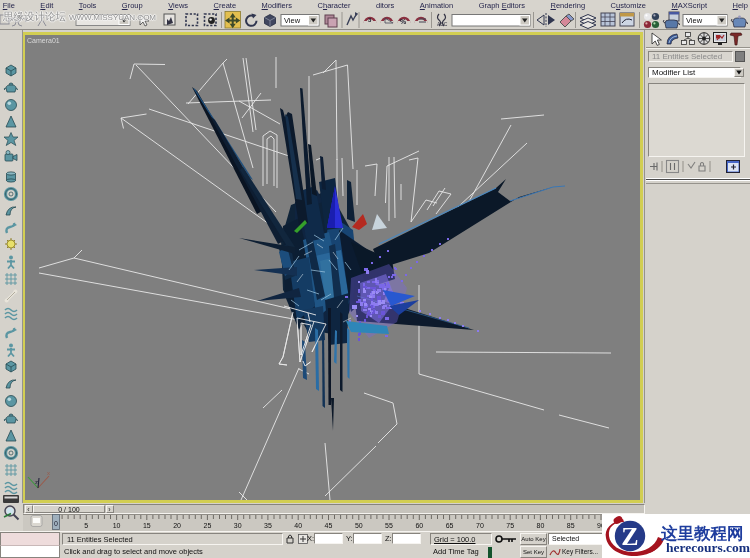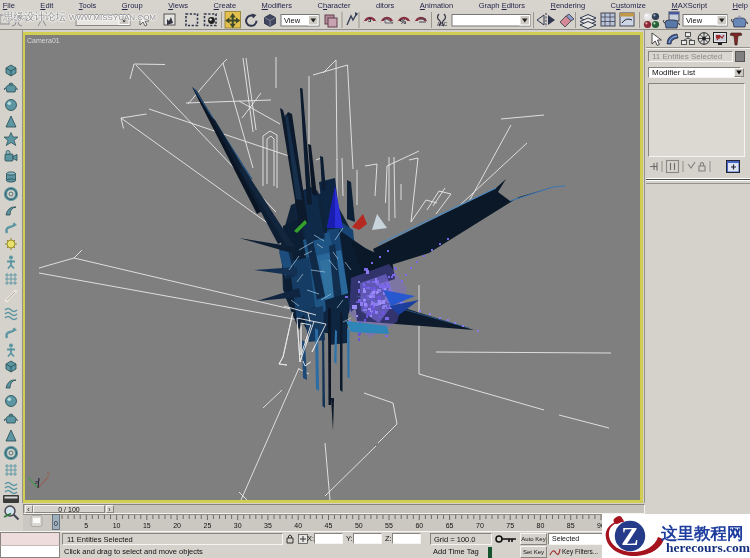--- a/index.html
+++ b/index.html
@@ -765,21 +765,21 @@
 <path d="M3,6 l6,0 0,5 -6,0 z M4.5,6 l0,-2 q1.5,-2 3,0 l0,2" fill="none" stroke="#333" stroke-width="1"></path>
 <rect x="14.5" y="2.5" width="9" height="9" fill="#e8e6e2" stroke="#555" stroke-width="0.8"></rect>
 <path d="M16,7 l6,0 m-3,-3 l0,6" stroke="#333" stroke-width="1"></path>
 </svg>
 <div class="abs f75" style="left:307px;top:534px;">X:</div>
 <div class="abs sunk" style="left:314px;top:533px;width:29px;height:11px;background:#fff;"></div>
 <div class="abs f75" style="left:346px;top:534px;">Y:</div>
 <div class="abs sunk" style="left:353px;top:533px;width:29px;height:11px;background:#fff;"></div>
 <div class="abs f75" style="left:385px;top:534px;">Z:</div>
 <div class="abs sunk" style="left:392px;top:533px;width:29px;height:11px;background:#fff;"></div>
-<div class="abs sunk f75" style="left:430px;top:532.5px;width:62px;height:12px;background:#d5d2cb;padding:1px 0 0 3px;">Grid = 100.0</div>
+<div class="abs sunk f75" style="left:430px;top:532.5px;width:62px;height:12px;background:#d5d2cb;padding:1px 0 0 3px;text-decoration:underline;">Grid = 100.0</div>
 <svg class="abs" style="left:494px;top:533px;" width="26" height="12" viewBox="0 0 26 12">
 <circle cx="5" cy="6" r="3" fill="none" stroke="#111" stroke-width="1.6"></circle>
 <path d="M8,6 l14,0 m-4,0 l0,3 m-3,-3 l0,3" stroke="#111" stroke-width="1.6" fill="none"></path>
 </svg>
 <div class="abs rais" style="left:520px;top:532.5px;width:27px;height:12px;background:#d5d2cb;font-size:6px;color:#111;text-align:center;line-height:11px;white-space:nowrap;">Auto Key</div>
 <div class="abs sunk" style="left:548px;top:532.5px;width:55px;height:12px;background:#fff;font-size:7px;color:#111;padding:1px 0 0 3px;">Selected</div>
 
 <div class="abs f75" style="left:64px;top:547px;">Click and drag to select and move objects</div>
 <div class="abs f75" style="left:430px;top:547px;width:62px;border-right:4px solid #14532d;height:11px;padding-left:3px;">Add Time Tag</div>
 <div class="abs rais" style="left:520px;top:546px;width:27px;height:11.5px;background:#d5d2cb;font-size:6px;color:#111;text-align:center;line-height:10px;white-space:nowrap;">Set Key</div>

